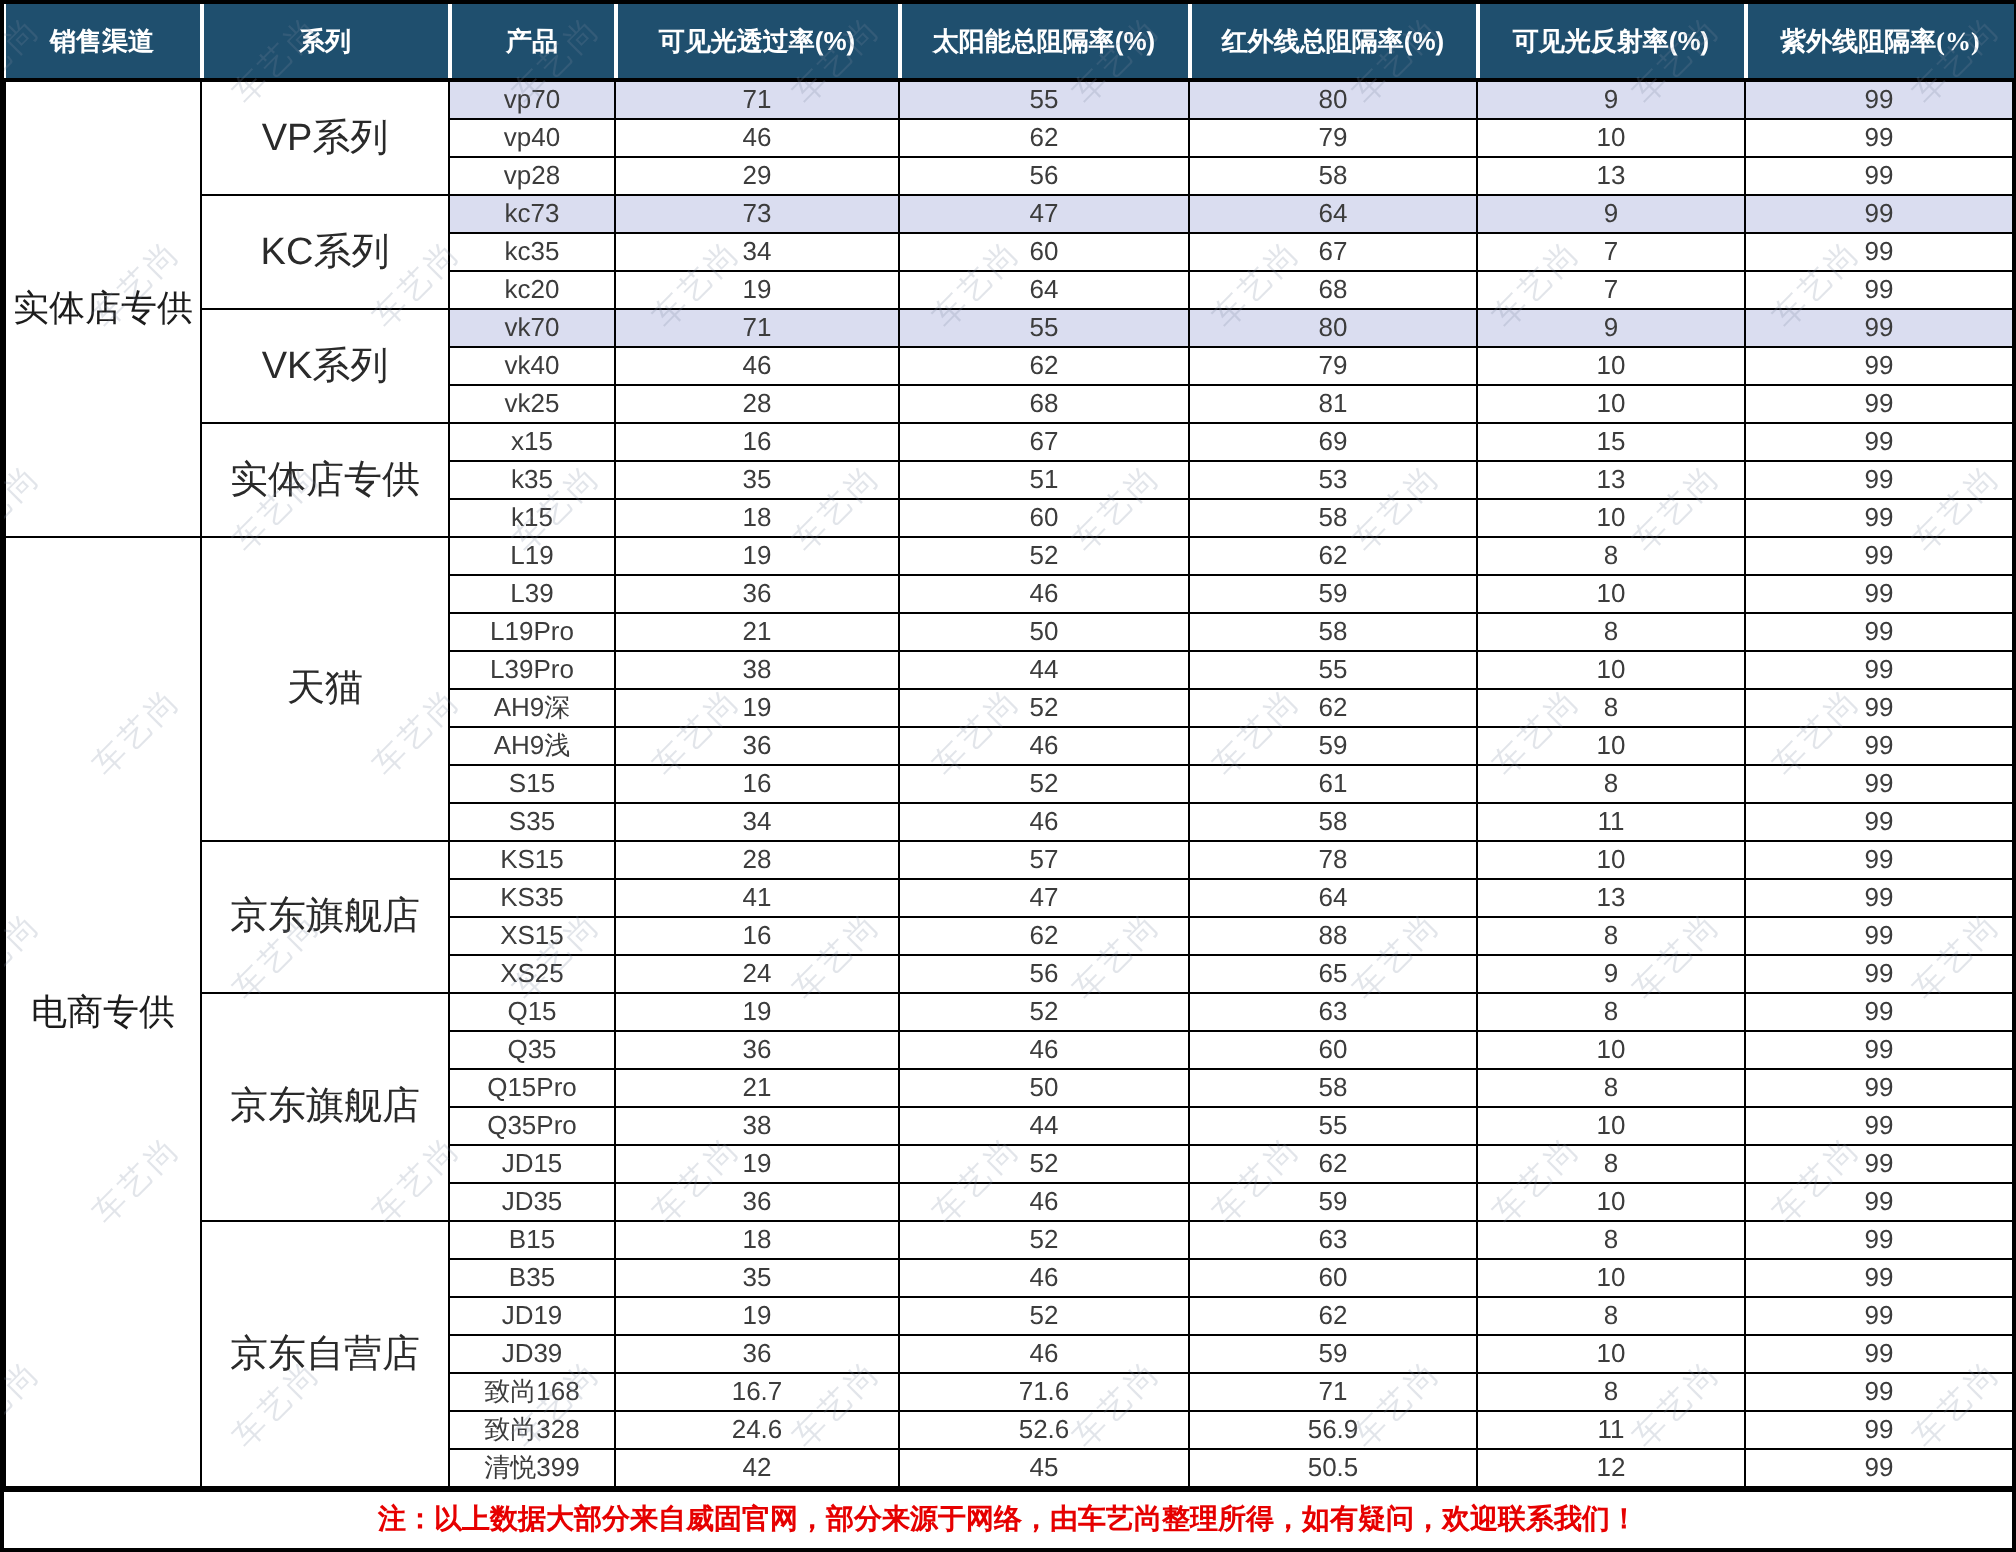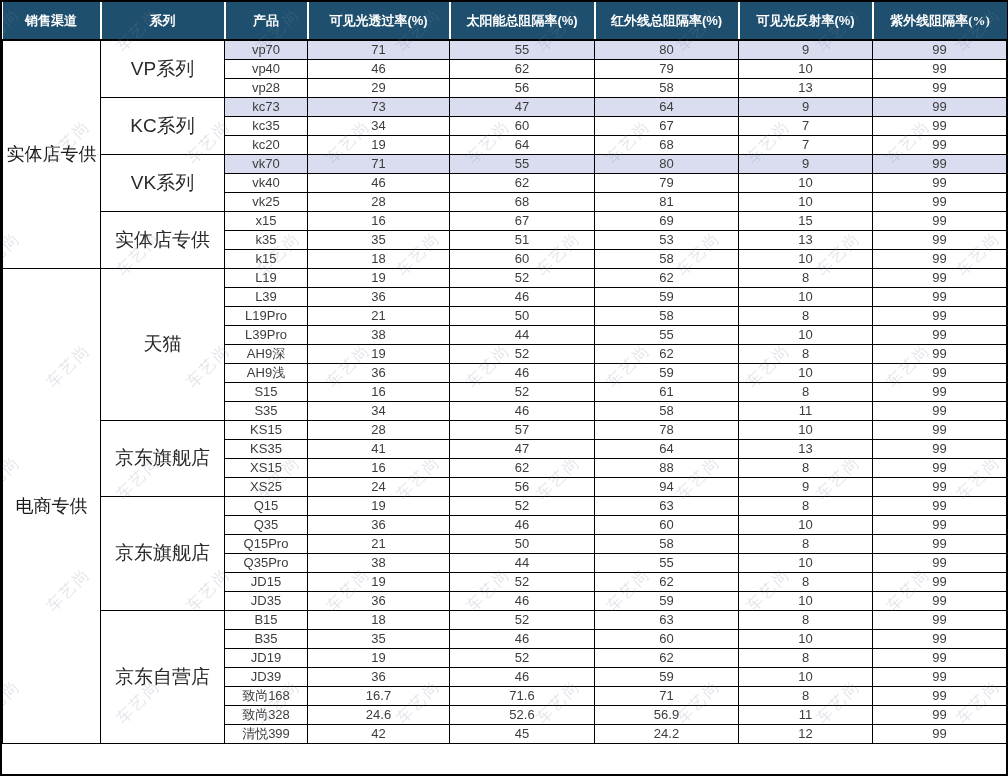--- a/index.html
+++ b/index.html
@@ -274,21 +274,21 @@
           <td class="value-cell">16</td>
           <td class="value-cell">62</td>
           <td class="value-cell">88</td>
           <td class="value-cell">8</td>
           <td class="value-cell">99</td>
         </tr>
         <tr>
           <td class="product-cell">XS25</td>
           <td class="value-cell">24</td>
           <td class="value-cell">56</td>
-          <td class="value-cell">94</td>
+          <td class="value-cell">65</td>
           <td class="value-cell">9</td>
           <td class="value-cell">99</td>
         </tr>
         <tr>
           <td class="series-cell" rowspan="6">京东旗舰店</td>
           <td class="product-cell">Q15</td>
           <td class="value-cell">19</td>
           <td class="value-cell">52</td>
           <td class="value-cell">63</td>
           <td class="value-cell">8</td>
@@ -380,26 +380,27 @@
           <td class="value-cell">24.6</td>
           <td class="value-cell">52.6</td>
           <td class="value-cell">56.9</td>
           <td class="value-cell">11</td>
           <td class="value-cell">99</td>
         </tr>
         <tr>
           <td class="product-cell">清悦399</td>
           <td class="value-cell">42</td>
           <td class="value-cell">45</td>
-          <td class="value-cell">24.2</td>
+          <td class="value-cell">50.5</td>
           <td class="value-cell">12</td>
           <td class="value-cell">99</td>
         </tr>
       </tbody>
   </table>
+  <div class="note">注：以上数据大部分来自威固官网，部分来源于网络，由车艺尚整理所得，如有疑问，欢迎联系我们！</div>
   <div class="watermark-layer">
       <span class="wm" style="left: -30px; top: 18px;">车艺尚</span>
       <span class="wm" style="left: 110px; top: 18px;">车艺尚</span>
       <span class="wm" style="left: 250px; top: 18px;">车艺尚</span>
       <span class="wm" style="left: 390px; top: 18px;">车艺尚</span>
       <span class="wm" style="left: 530px; top: 18px;">车艺尚</span>
       <span class="wm" style="left: 670px; top: 18px;">车艺尚</span>
       <span class="wm" style="left: 810px; top: 18px;">车艺尚</span>
       <span class="wm" style="left: 950px; top: 18px;">车艺尚</span>
       <span class="wm" style="left: 40px; top: 130px;">车艺尚</span>

